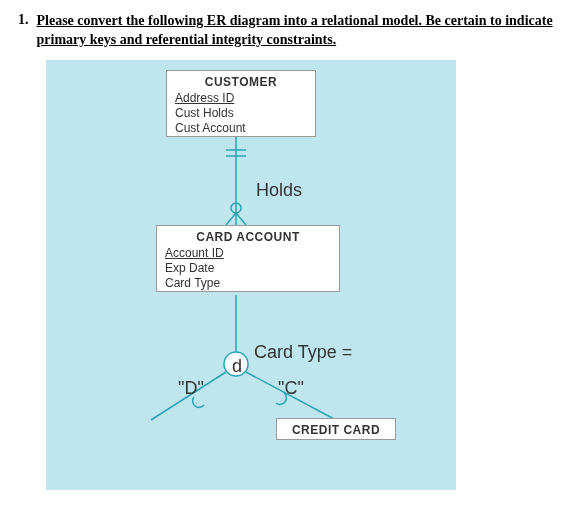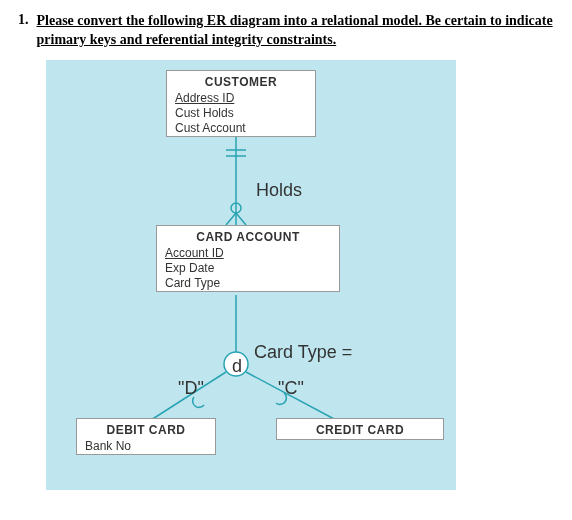--- a/index.html
+++ b/index.html
@@ -106,22 +106,18 @@
     <div class="attr">Card Type</div>
   </div>
 
   <div class="lbl" style="left:208px; top:255px;margin-top:27px;">Card Type =</div>
 
   <div class="lbl" style="left:186px; top:296px;">d</div>
 
   <div class="lbl" style="left:132px; top:318px;">"D"</div>
   <div class="lbl" style="left:232px; top:318px;">"C"</div>
 
-  <div class="entity" style="left:30px; top:358px; width:140px;">
-    <div class="title" style="text-align:center;">DEBIT CARD</div>
-    <div class="attr">Bank No</div>
-  </div>
 
-  <div class="entity" style="left:230px; top:358px; width:168px;">
+  <div class="entity" style="left:230px; top:358px; width:120px;">
     <div class="title" style="text-align:center;">CREDIT CARD</div>
   </div>
 
 </div>
 
 </body></html>

